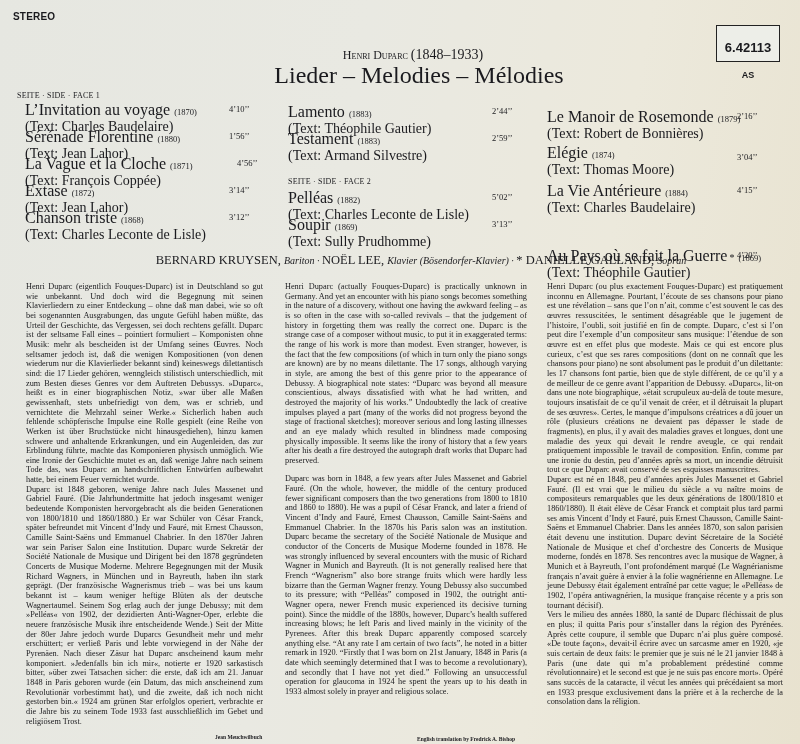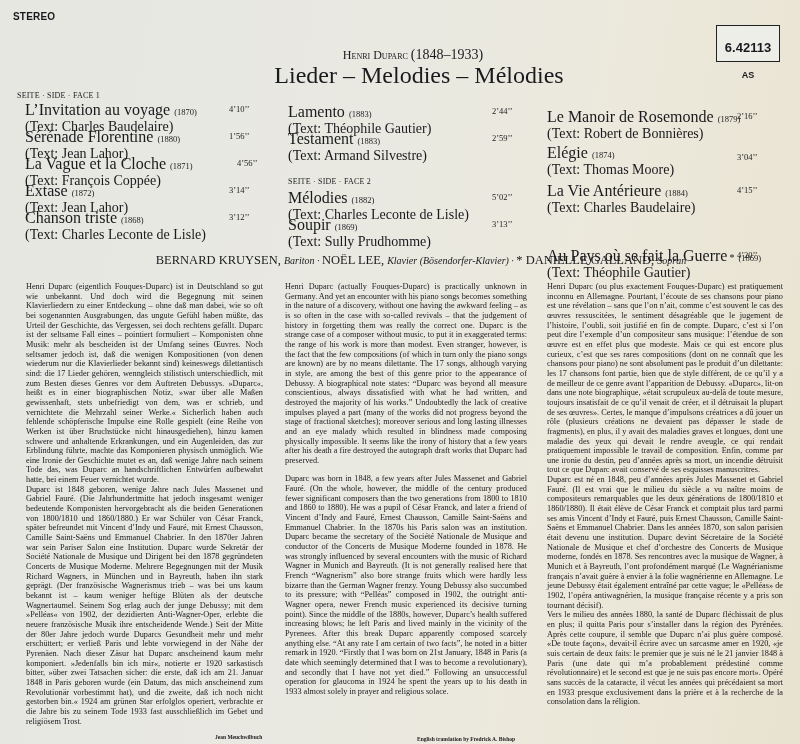--- a/index.html
+++ b/index.html
@@ -82,21 +82,21 @@
   </div>
   <div class="track" style="left:288px; top:130px;">
     <span class="name">Testament</span><span class="year">(1883)</span>
     <span class="text">(Text: Armand Silvestre)</span>
     <span class="dur" style="left:204px;">2’59’’</span>
   </div>
 
   <div class="side-label" style="left:288px; top:177px;">SEITE · SIDE · FACE 2</div>
 
   <div class="track" style="left:288px; top:189px;">
-    <span class="name">Mélodies</span><span class="year">(1882)</span>
+    <span class="name">Pelléas</span><span class="year">(1882)</span>
     <span class="text">(Text: Charles Leconte de Lisle)</span>
     <span class="dur" style="left:204px;">5’02’’</span>
   </div>
   <div class="track" style="left:288px; top:216px;">
     <span class="name">Soupir</span><span class="year">(1869)</span>
     <span class="text">(Text: Sully Prudhomme)</span>
     <span class="dur" style="left:204px;">3’13’’</span>
   </div>
 
   <div class="track" style="left:547px; top:108px;">

